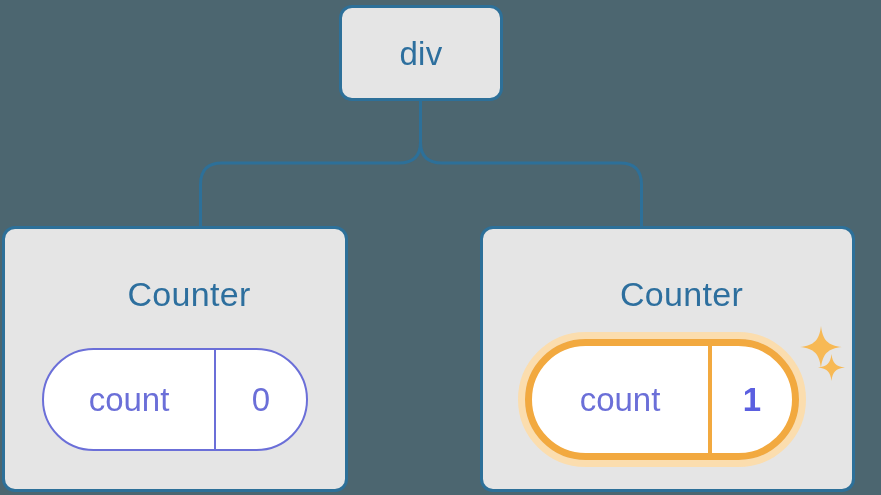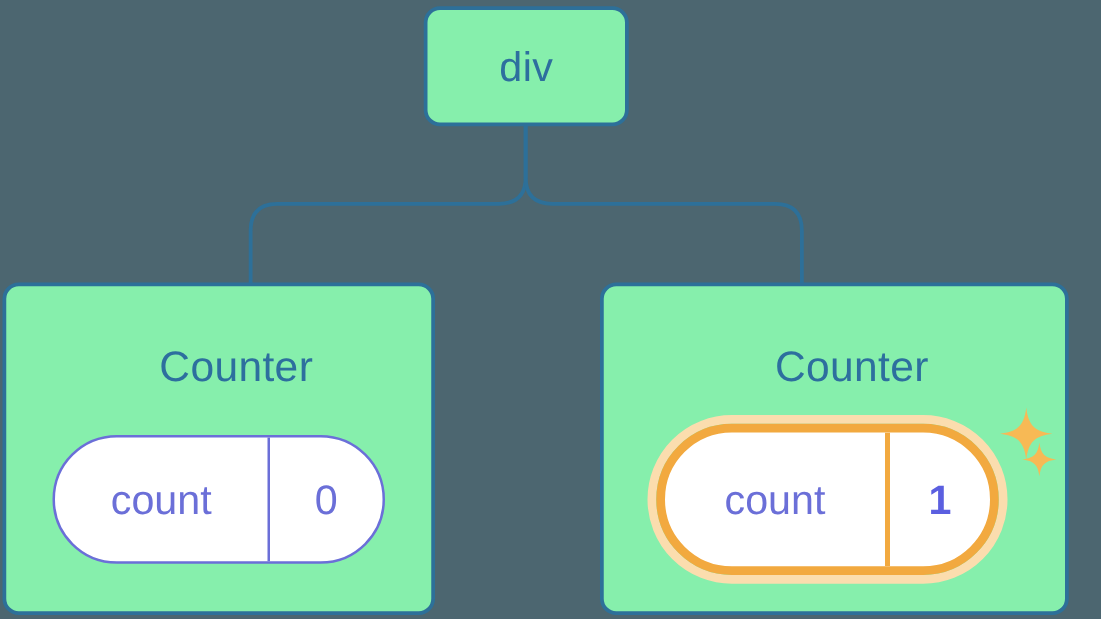--- a/index.html
+++ b/index.html
@@ -26,21 +26,21 @@
     left: 0;
     top: 0;
     width: 881px;
     height: 495px;
     pointer-events: none;
   }
 
   
   .node {
     position: absolute;
-    background: #86efac;
+    background: #e5e5e5;
     border: 3px solid #2d7099;
     border-radius: 13px;
     box-sizing: border-box;
   }
 
   
   #node-div {
     left: 339px;
     top: 5px;
     width: 164px;

